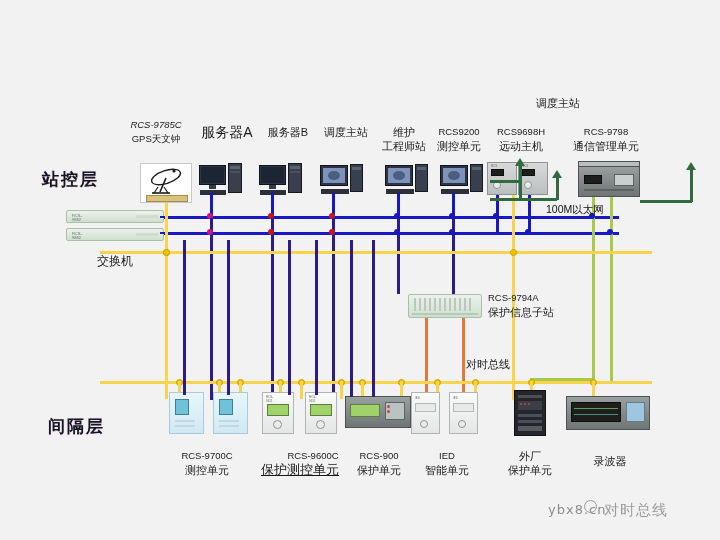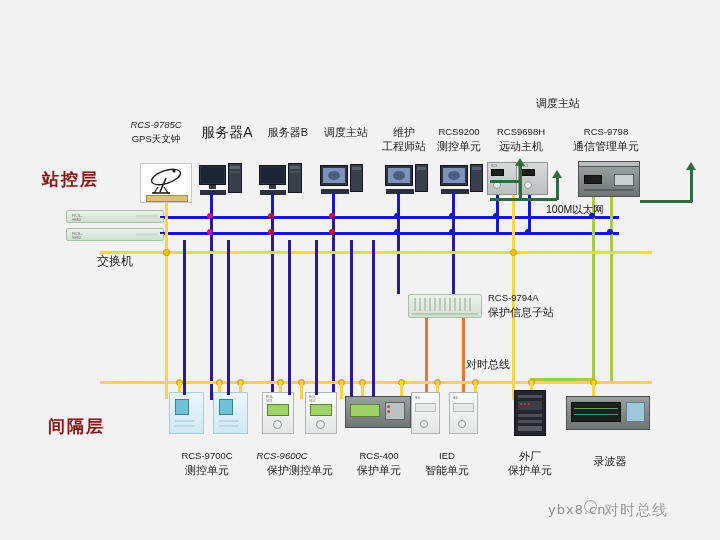--- a/index.html
+++ b/index.html
@@ -26,21 +26,21 @@
     white-space: pre-line;
     letter-spacing: 0px;
   }
   .lbl-left {
     text-align: left;
   }
   .layer-label {
     position: absolute;
     font-size: 17px;
     font-weight: bold;
-    color: #7f1d1d;
+    color: #0f172a;
     text-shadow: 0 0 1px #f7b0ad;
     letter-spacing: 2px;
     font-family: "DejaVu Sans", sans-serif;
   }
   
   .line-h { position: absolute; height: 3px; }
   .line-v { position: absolute; width: 3px; }
   .bus-blue   { background: #1717c4; }
   .bus-navy   { background: #2b1b8c; }
   .bus-yellow { background: #f7d44c; }
@@ -521,24 +521,24 @@
   <div class="line-v bus-navy" style="left:183px; top:240px; height:155px;"></div>
   <div class="line-v bus-navy" style="left:227px; top:240px; height:155px;"></div>
   <div class="line-v bus-navy" style="left:288px; top:240px; height:155px;"></div>
   <div class="line-v bus-navy" style="left:315px; top:240px; height:155px;"></div>
   <div class="line-v bus-navy" style="left:350px; top:240px; height:157px;"></div>
   <div class="line-v bus-navy" style="left:372px; top:240px; height:157px;"></div>
 
   <div class="lbl" style="left:168px; top:450px; width:78px;">RCS-9700C</div>
   <div class="lbl" style="left:168px; top:464px; width:78px; font-size:11px;">测控单元</div>
 
-  <div class="lbl" style="left:240px; top:450px; width:84px;font-style:italic;">RCS-9600C</div>
-  <div class="lbl" style="left:252px; top:464px; width:96px; font-size:11px;">保护测控单元</div>
-
-  <div class="lbl" style="left:346px; top:450px; width:66px;">RCS-400</div>
+  <div class="lbl" style="left:271px; top:450px; width:84px;">RCS-9600C</div>
+  <div class="lbl" style="left:252px; top:464px; width:96px; font-size:13px;text-decoration:underline;">保护测控单元</div>
+
+  <div class="lbl" style="left:346px; top:450px; width:66px;">RCS-900</div>
   <div class="lbl" style="left:346px; top:464px; width:66px; font-size:11px;">保护单元</div>
 
   <div class="lbl" style="left:422px; top:450px; width:50px;">IED</div>
   <div class="lbl" style="left:414px; top:464px; width:66px; font-size:11px;">智能单元</div>
 
   <div class="lbl" style="left:502px; top:450px; width:56px; font-size:11px;">外厂</div>
   <div class="lbl" style="left:496px; top:464px; width:68px; font-size:11px;">保护单元</div>
 
   <div class="lbl" style="left:580px; top:455px; width:60px; font-size:11px;">录波器</div>
 

